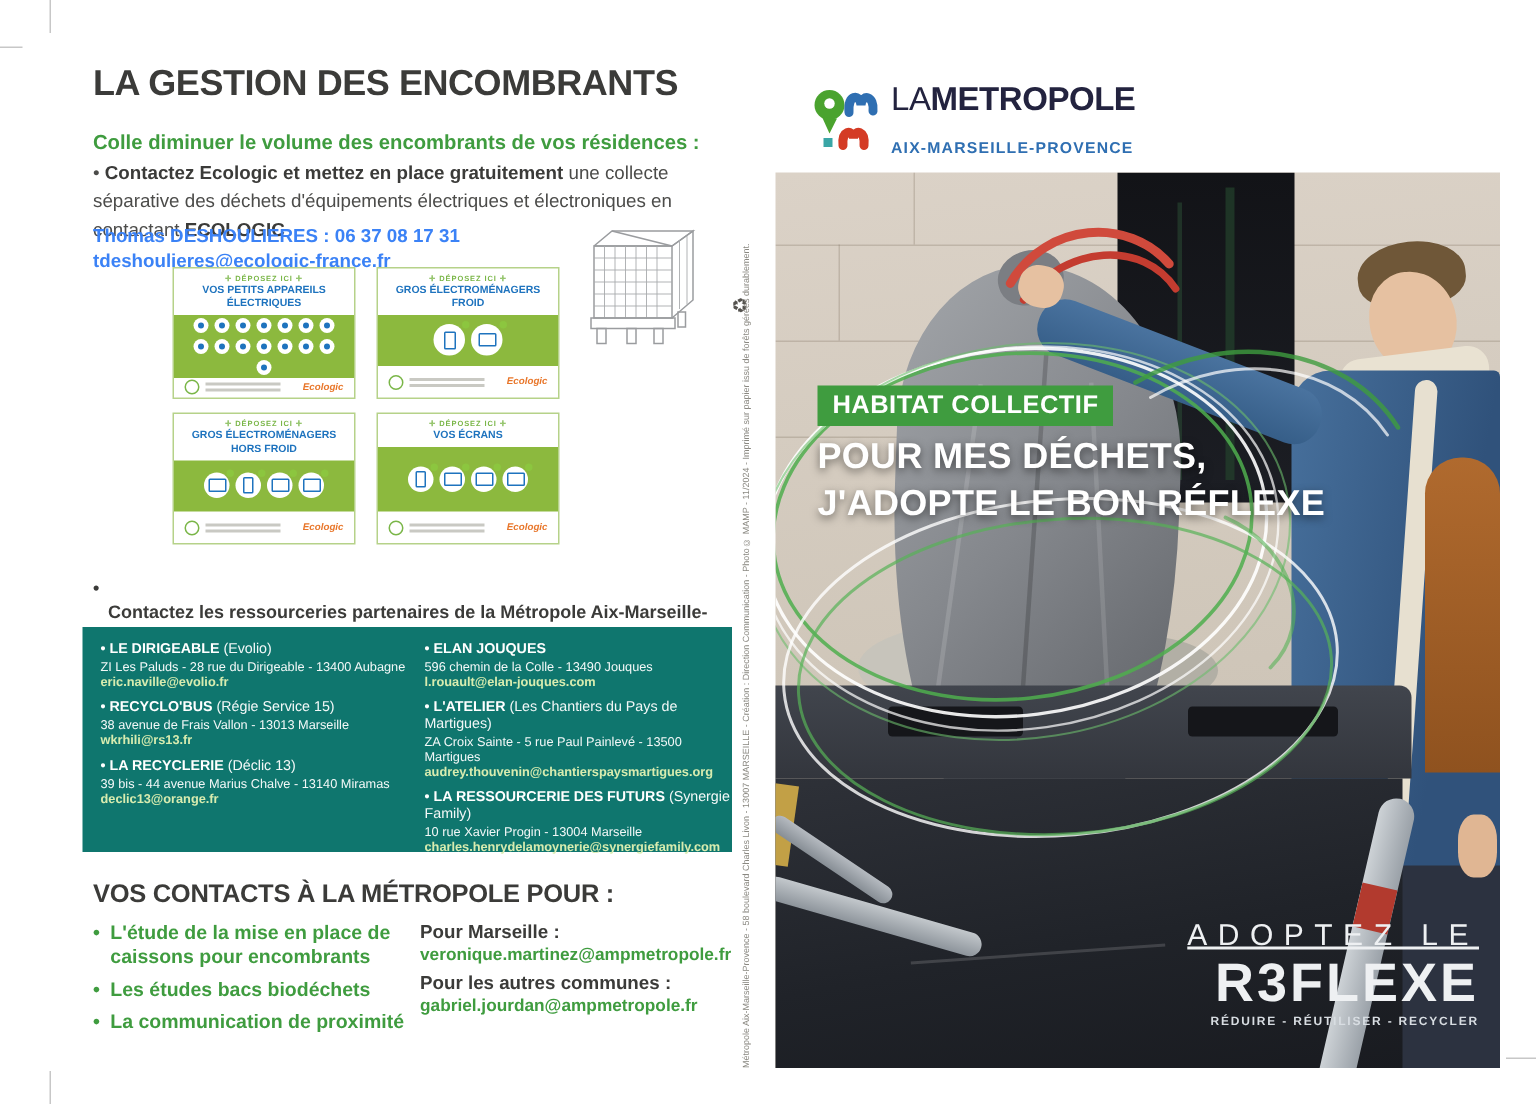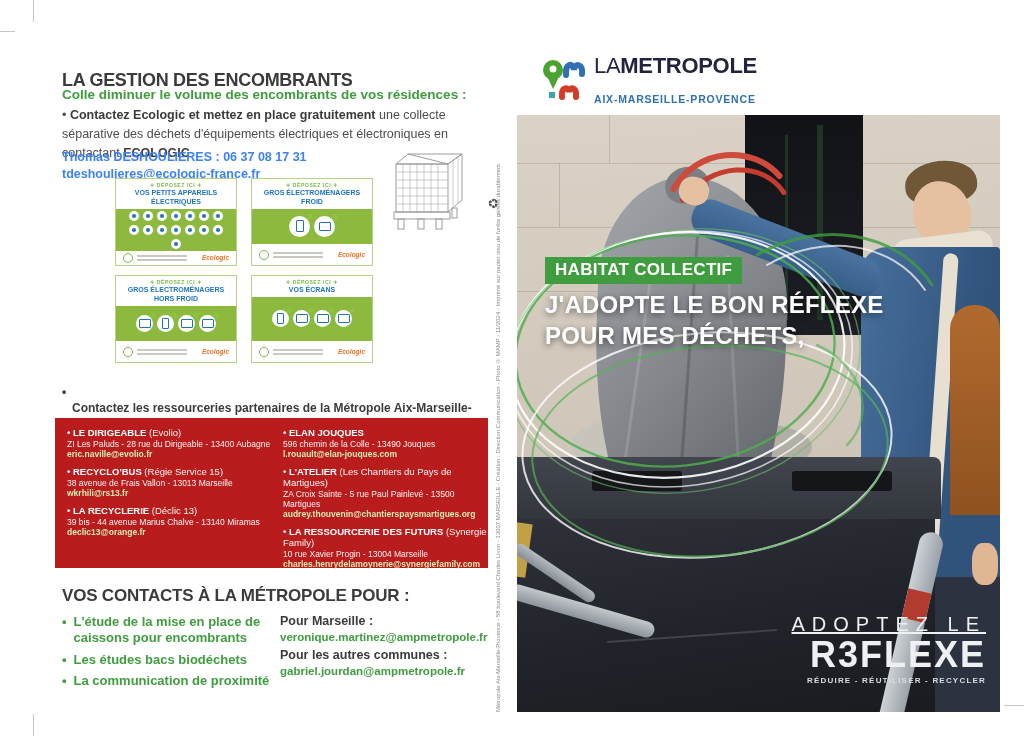--- a/index.html
+++ b/index.html
@@ -2,21 +2,21 @@
 <html><head>
 <meta charset="utf-8">
 <style>
   html,body{margin:0;padding:0;background:#ffffff;}
   .page{position:relative;width:1024px;height:736px;background:#fff;overflow:hidden;
         font-family:"Liberation Sans",sans-serif;}
   .abs{position:absolute;}
   .crop{position:absolute;background:#c7c7c7;}
 
   
-  .lp-title{left:62px;top:70px;font-size:18px;font-weight:800;color:#3b3b39;letter-spacing:-0.3px;}
+  .lp-title{left:62px;top:42px;font-size:24px;font-weight:800;color:#3b3b39;letter-spacing:-0.3px;}
   .lp-sub{left:62px;top:87px;font-size:13.5px;font-weight:700;color:#3f9c3f;}
   .lp-intro{left:62px;top:106px;width:434px;font-size:12.5px;color:#4c4c4a;line-height:1.5;}
   .lp-intro b{color:#3b3b39;}
   .lp-contact{left:62px;top:149px;font-size:12.5px;font-weight:700;color:#3b82f6;line-height:1.35;}
 
   .boxes{left:115px;top:178px;display:grid;grid-template-columns:122px 122px;gap:9px 14px;}
   .dbox{height:88px;background:#fff;border:1px solid #b6d289;display:flex;flex-direction:column;box-sizing:border-box;}
   .dbox-head{text-align:center;padding-top:3px;}
   .dbox-dep{color:#7ab648;font-size:5px;font-weight:700;letter-spacing:.6px;}
   .mk{color:#7ab648;font-size:5px;}
@@ -34,21 +34,21 @@
   .dbox-foot{height:21px;display:flex;align-items:center;padding:0 7px;gap:4px;}
   .foot-circ{width:8px;height:8px;border:1px solid #7ab648;border-radius:50%;flex:none;}
   .foot-lines{flex:1;}
   .foot-lines i{display:block;height:2px;background:#c9c9c3;margin:2px 0;width:82%;}
   .foot-brand{color:#e8762a;font-size:6.5px;font-weight:800;font-style:italic;}
 
   .rintro{left:62px;top:384px;width:440px;font-size:12px;font-weight:700;color:#3b3b39;line-height:1.35;}
   .rintro span{display:block;padding-left:10px;}
   .rintro span:first-child{padding-left:0;}
 
-  .greenbox{left:55px;top:418px;width:433px;height:150px;background:#b91c1c;}
+  .greenbox{left:55px;top:418px;width:433px;height:150px;background:#0f766e;}
   .gcol{position:absolute;top:9px;width:206px;color:#fff;}
   .gcol.c1{left:12px;} .gcol.c2{left:228px;}
   .entry{margin-bottom:7px;}
   .e-name{font-size:9.5px;font-weight:800;}
   .e-org{font-weight:400;opacity:.95;}
   .e-addr{font-size:8.5px;font-weight:300;opacity:.95;margin-top:1px;}
   .e-mail{font-size:8.5px;font-weight:700;color:#d8ecaf;}
 
   .c-title{left:62px;top:586px;font-size:17px;font-weight:800;color:#3b3b39;letter-spacing:-0.2px;}
   .cbullets{left:62px;top:614px;width:224px;}
@@ -477,22 +477,22 @@
         <ellipse cx="190" cy="330" rx="185" ry="112" stroke="#ffffff" stroke-width="2" opacity="0.8" transform="rotate(-5 190 330)"></ellipse>
         <ellipse cx="193" cy="336" rx="178" ry="105" stroke="#57b257" stroke-width="2" opacity="0.7" transform="rotate(-4 193 336)"></ellipse>
         <path d="M240,140 C300,105 380,115 415,170" stroke="#3f9c3f" stroke-width="3" opacity="0.8"></path>
         <path d="M250,150 C305,118 375,126 408,175" stroke="#ffffff" stroke-width="2" opacity="0.7"></path>
         <path d="M300,230 C345,250 360,300 330,330" stroke="#57b257" stroke-width="2.5" opacity="0.6"></path>
       </g>
     </svg>
 
     <div class="abs badge">HABITAT COLLECTIF</div>
     <div class="abs hl">
+      <div>POUR MES DÉCHETS,</div>
       <div>J'ADOPTE LE BON RÉFLEXE</div>
-      <div>POUR MES DÉCHETS,</div>
     </div>
     <div class="abs cfoot">
       <div class="cfoot-1">ADOPTEZ LE</div>
       <div class="cfoot-2">R3FLEXE</div>
       <div class="cfoot-3">RÉDUIRE - RÉUTILISER - RECYCLER</div>
     </div>
   </div>
 
 </div>
 

